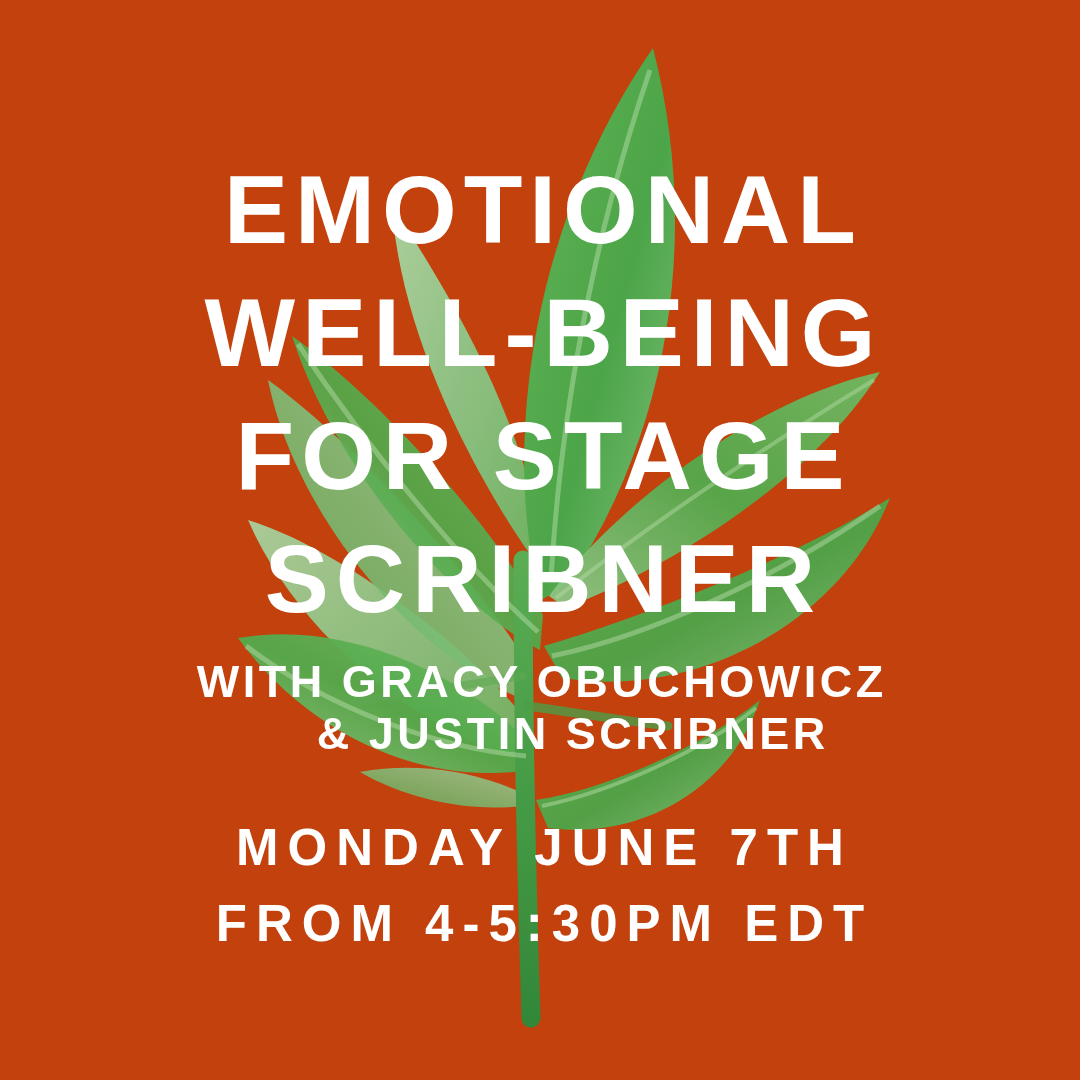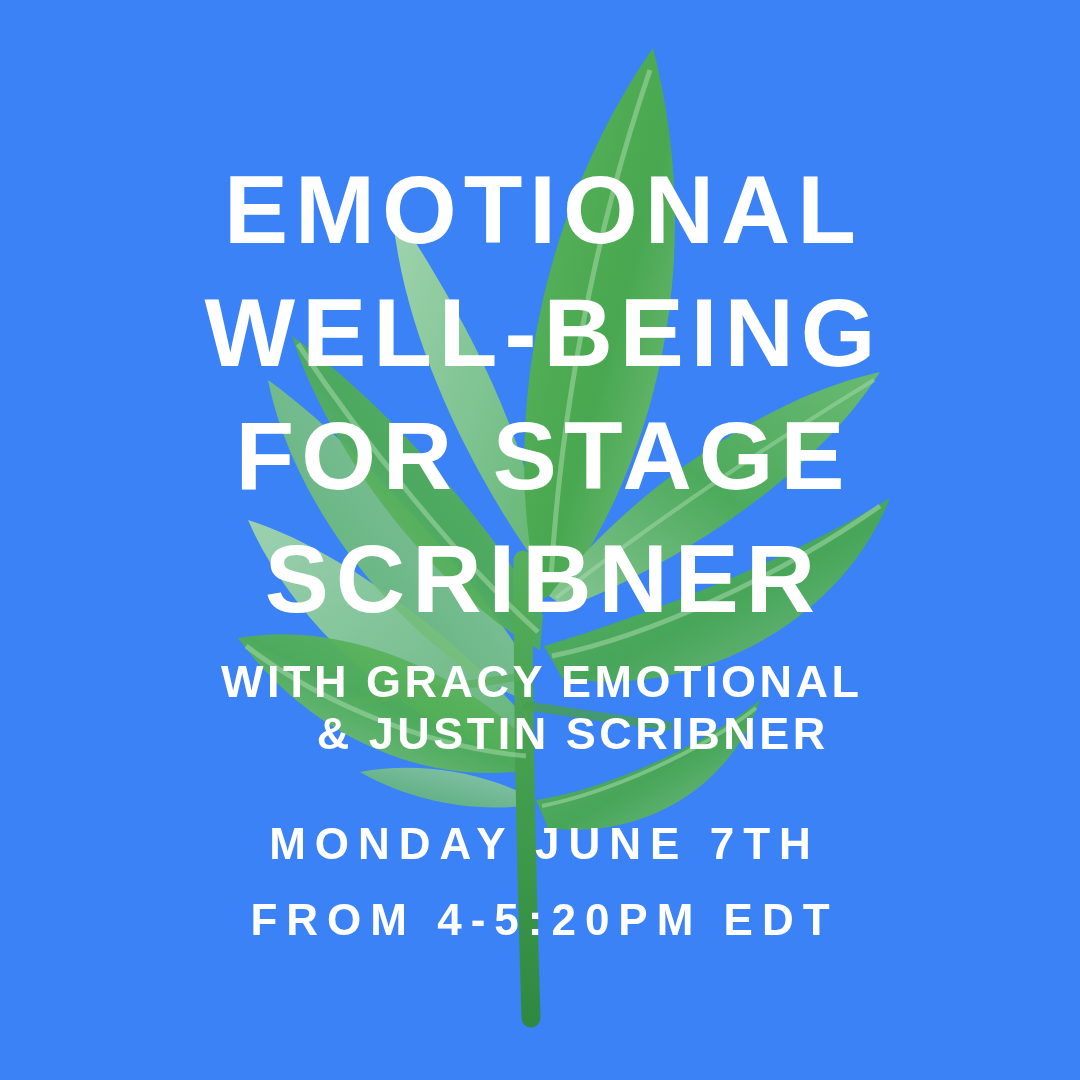--- a/index.html
+++ b/index.html
@@ -6,21 +6,21 @@
     margin: 0;
     padding: 0;
     background: #ffffff;
   }
   #poster {
     position: relative;
     width: 1080px;
     height: 1080px;
     overflow: hidden;
     font-family: "Liberation Sans", sans-serif;
-    background: #3b82f6;
+    background: #c2410c;
   }
   #plant-art {
     position: absolute;
     left: 0;
     top: 0;
     width: 1080px;
     height: 1080px;
   }
   #text-layer {
     position: absolute;
@@ -43,21 +43,21 @@
     font-size: 96px;
     letter-spacing: 7px;
     text-indent: 7px;
   }
   .sub-line {
     font-size: 45px;
     letter-spacing: 3.5px;
     text-indent: 3.5px;
   }
   .date-line {
-    font-size: 44px;
+    font-size: 51px;
     letter-spacing: 9px;
     text-indent: 9px;
   }
   #line-title-1 { top: 162px; }
   #line-title-2 { top: 285px; }
   #line-title-3 { top: 408px; }
   #line-title-4 { top: 531px; }
   #line-presenter-1 { top: 659px; }
   #line-presenter-2 { top: 711px; padding-left: 31px; }
   #line-date-1 { top: 822px; }
@@ -133,20 +133,20 @@
       <path d="M542 806 C 610 792, 700 752, 756 708" stroke="#BEE6B8" stroke-width="4" fill="none" opacity="0.45"></path>
     </g>
   </svg>
 
   <div id="text-layer">
     <div class="tline title-line" id="line-title-1">EMOTIONAL</div>
     <div class="tline title-line" id="line-title-2">WELL-BEING</div>
     <div class="tline title-line" id="line-title-3">FOR STAGE</div>
     <div class="tline title-line" id="line-title-4">SCRIBNER</div>
 
-    <div class="tline sub-line" id="line-presenter-1">WITH GRACY EMOTIONAL</div>
+    <div class="tline sub-line" id="line-presenter-1">WITH GRACY OBUCHOWICZ</div>
     <div class="tline sub-line" id="line-presenter-2">&amp; JUSTIN SCRIBNER</div>
 
     <div class="tline date-line" id="line-date-1">MONDAY JUNE 7TH</div>
-    <div class="tline date-line" id="line-date-2">FROM 4-5:20PM EDT</div>
+    <div class="tline date-line" id="line-date-2">FROM 4-5:30PM EDT</div>
   </div>
 
 </div>
 
 </body></html>

